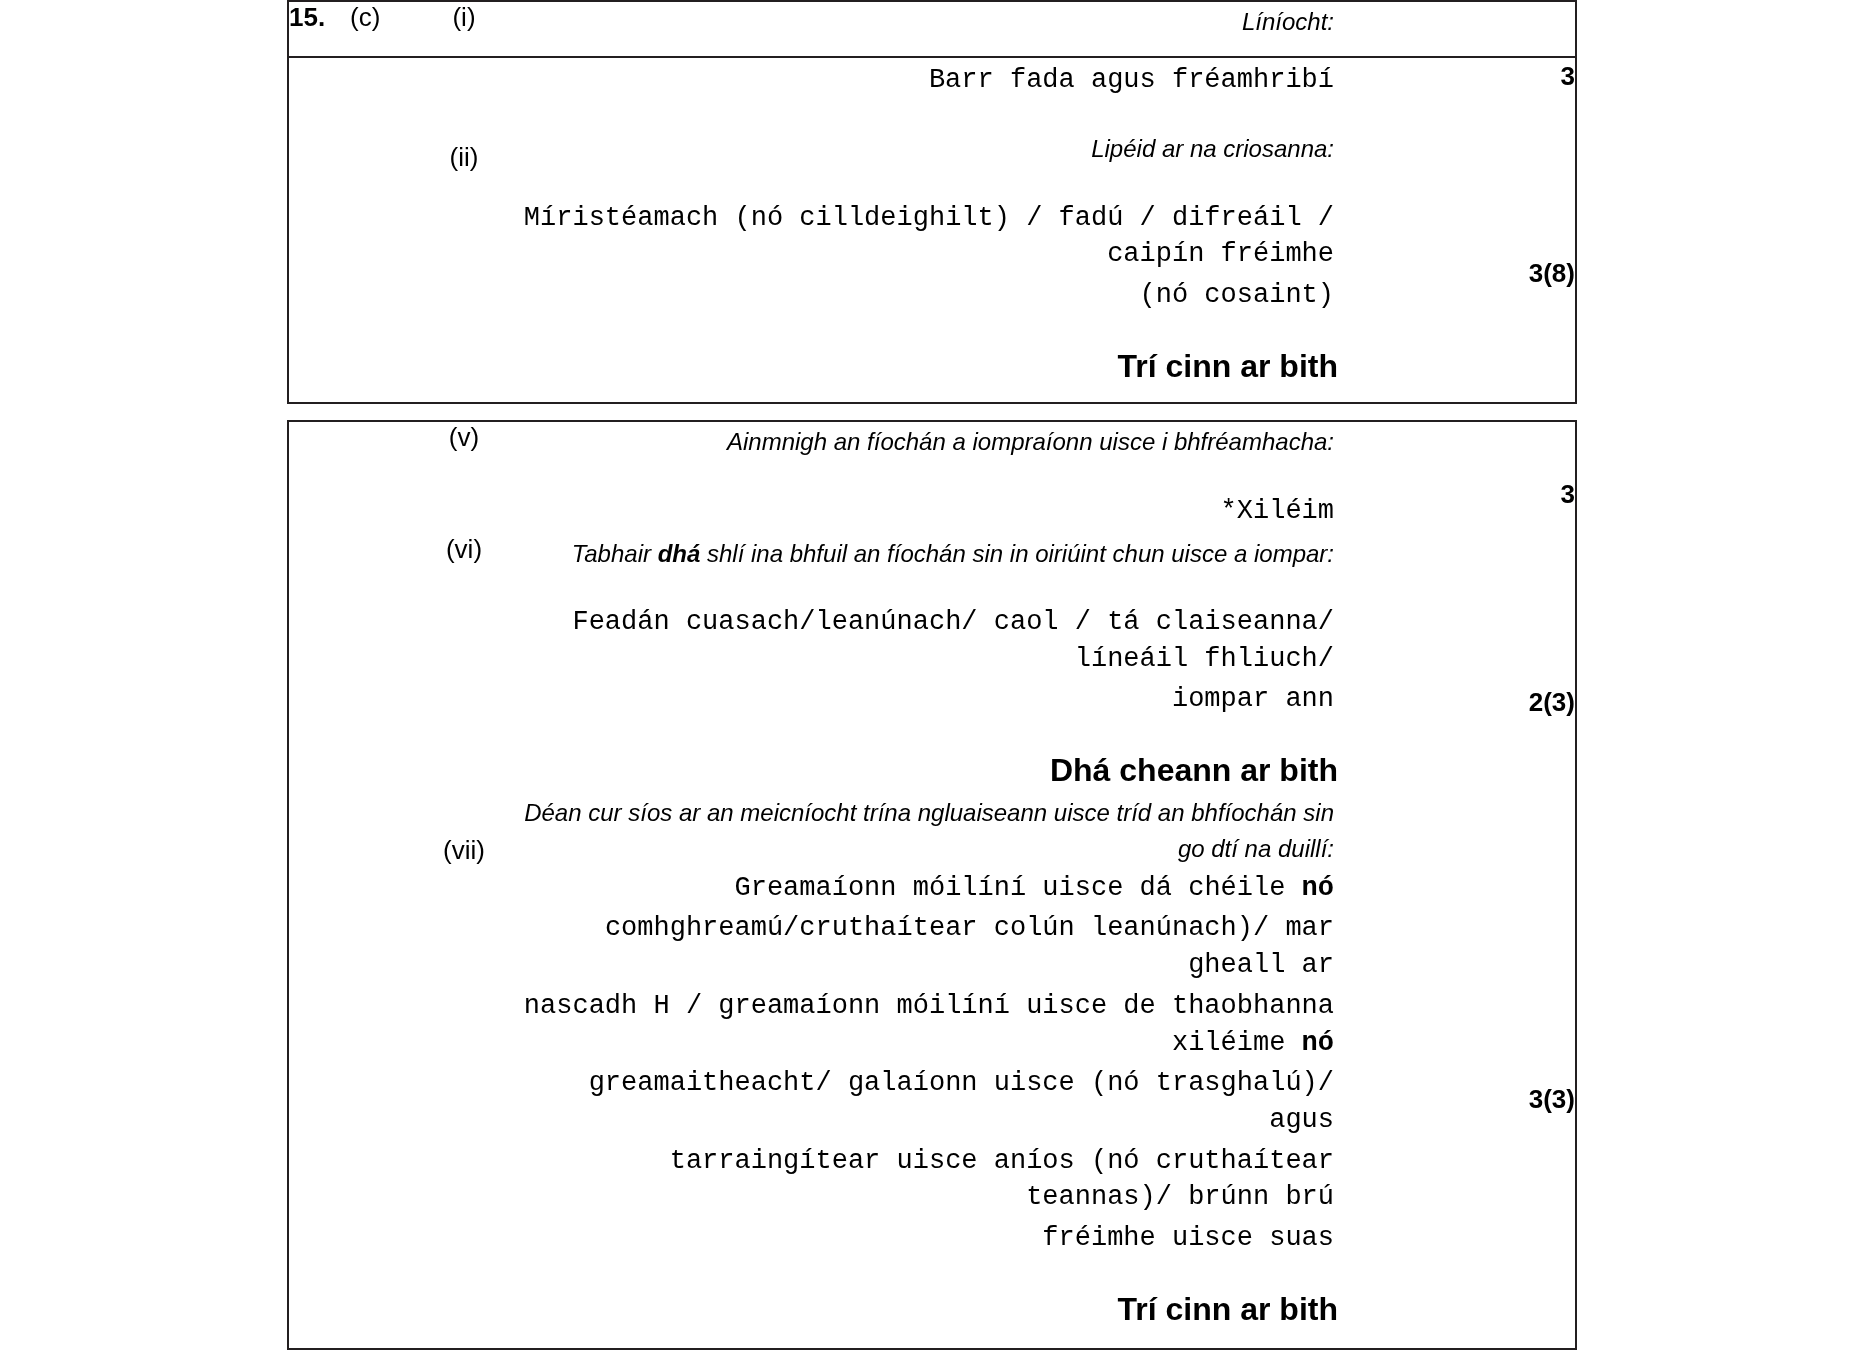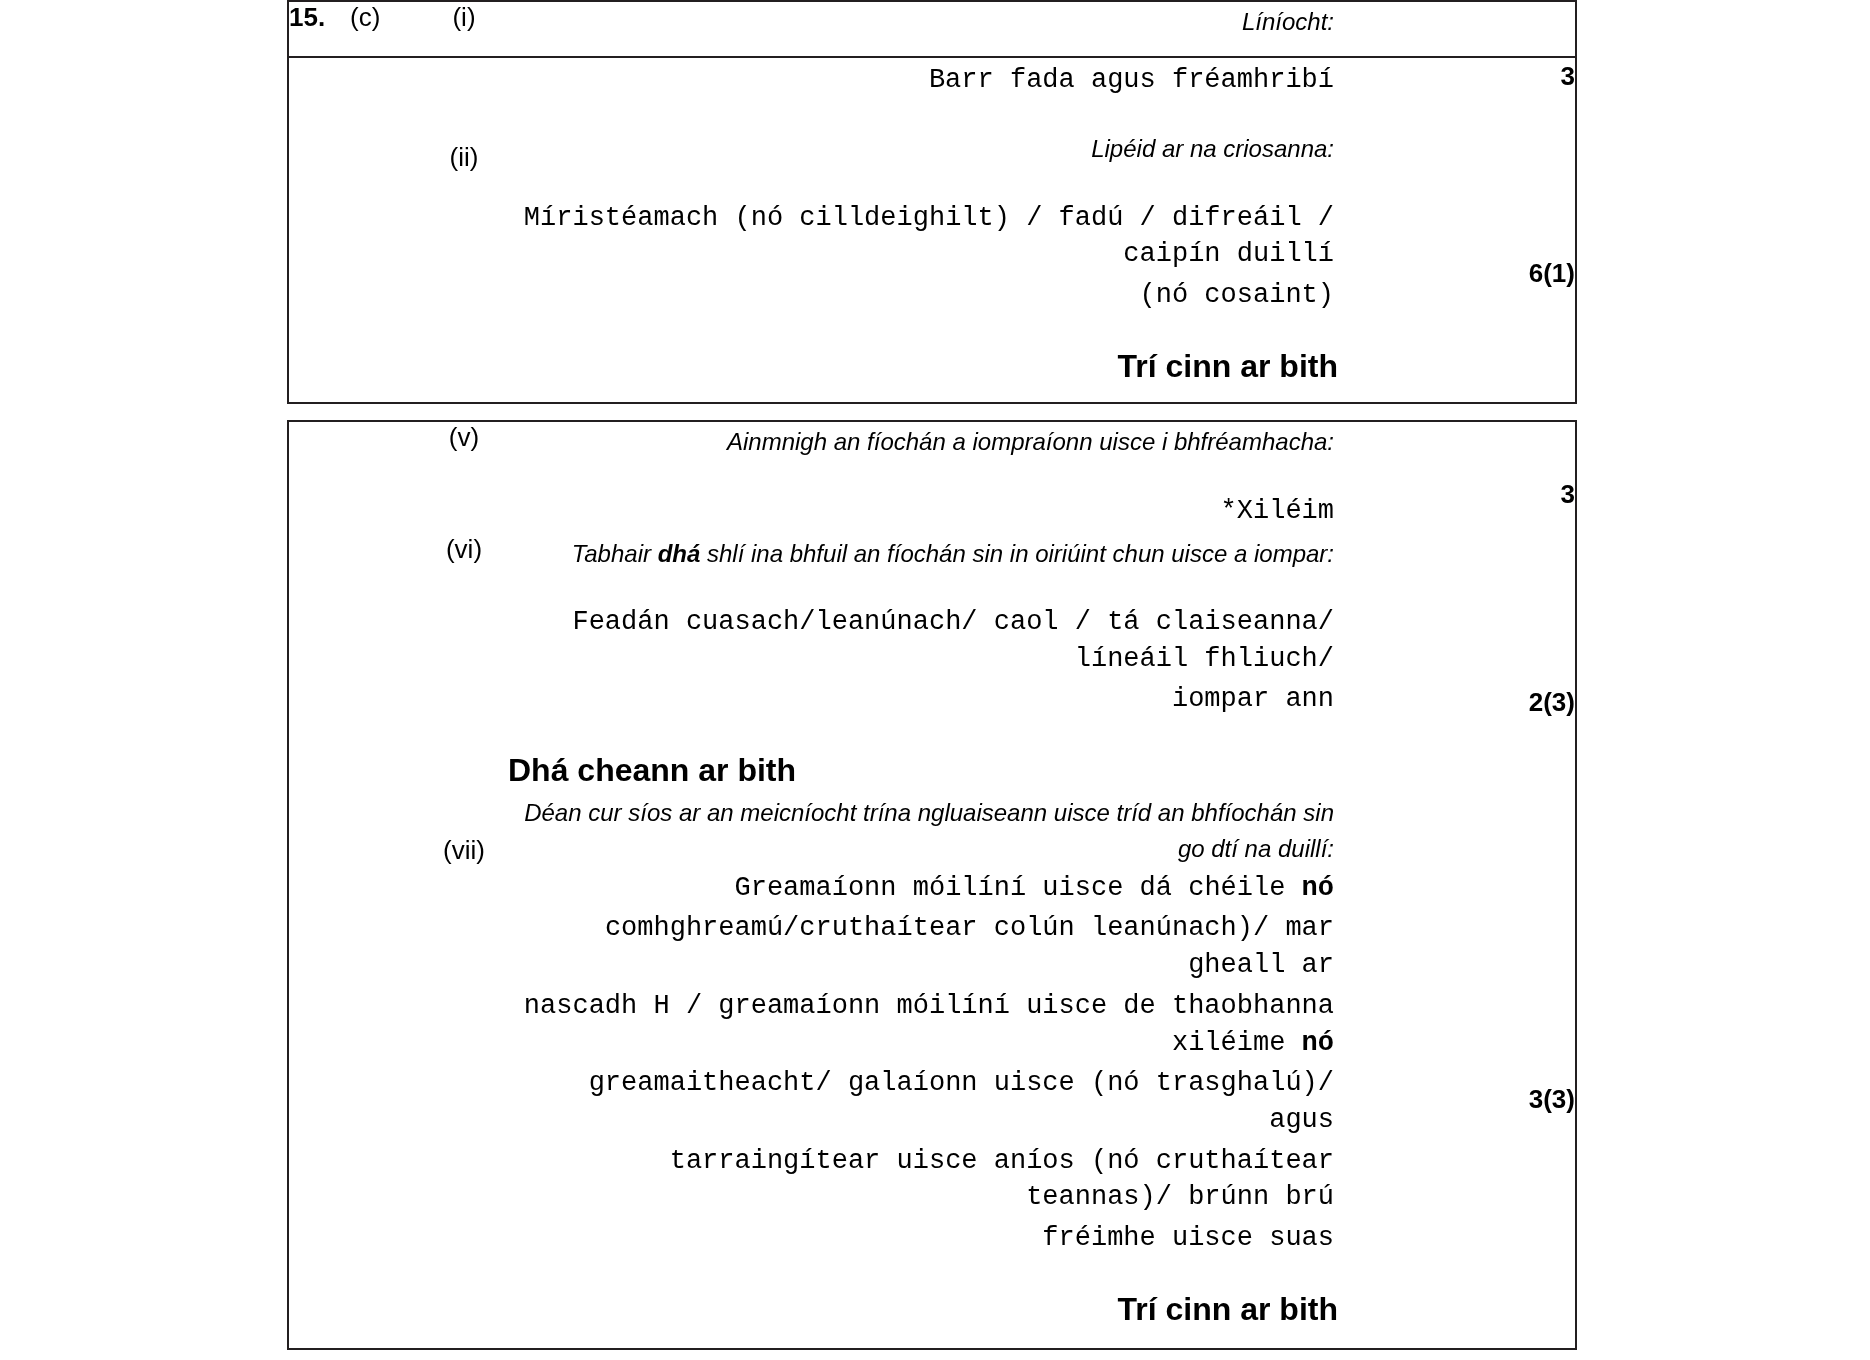--- a/index.html
+++ b/index.html
@@ -145,30 +145,30 @@
       <td></td>
       <td class="rom rom-mid">
         <div style="height:84px"></div>
         <div>(ii)</div>
       </td>
       <td class="body-cell">
         <div class="answer tight">Barr fada agus fréamhribí</div>
         <div class="spacer-md"></div>
         <div class="prompt tight">Lipéid ar na criosanna:</div>
         <div class="spacer-md"></div>
-        <div class="answer tight">Míristéamach (nó cilldeighilt) / fadú / difreáil / caipín duillí</div>
+        <div class="answer tight">Míristéamach (nó cilldeighilt) / fadú / difreáil / caipín fréimhe</div>
         <div class="answer tight">(nó cosaint)</div>
         <div class="spacer-md"></div>
         <div class="totals-label" style="text-align:right">Trí cinn ar bith</div>
         <div style="height:14px"></div>
       </td>
       <td class="marks-cell">
         <div>3</div>
         <div style="height:160px"></div>
-        <div>6(1)</div>
+        <div>3(8)</div>
       </td>
     </tr>
   </tbody>
     </table>
 
   <div class="tbl-gap"></div>
 
   <table class="mark-table">
     <colgroup>
       <col class="col-q">
@@ -199,21 +199,21 @@
     <tr>
       <td></td>
       <td></td>
       <td class="rom">(vi)</td>
       <td class="body-cell">
         <div class="prompt tight"><span>Tabhair </span><b>dhá</b><span> shlí ina bhfuil an fíochán sin in oiriúint chun uisce a iompar:</span></div>
         <div class="spacer-md"></div>
         <div class="answer tight">Feadán cuasach/leanúnach/ caol / tá claiseanna/ líneáil fhliuch/</div>
         <div class="answer tight">iompar ann</div>
         <div class="spacer-md"></div>
-        <div class="totals-label" style="">Dhá cheann ar bith</div>
+        <div class="totals-label" style="text-align:right">Dhá cheann ar bith</div>
       </td>
       <td class="marks-cell">
         <div style="height:150px"></div>
         <div>2(3)</div>
       </td>
     </tr>
 
     <tr>
       <td></td>
       <td></td>

